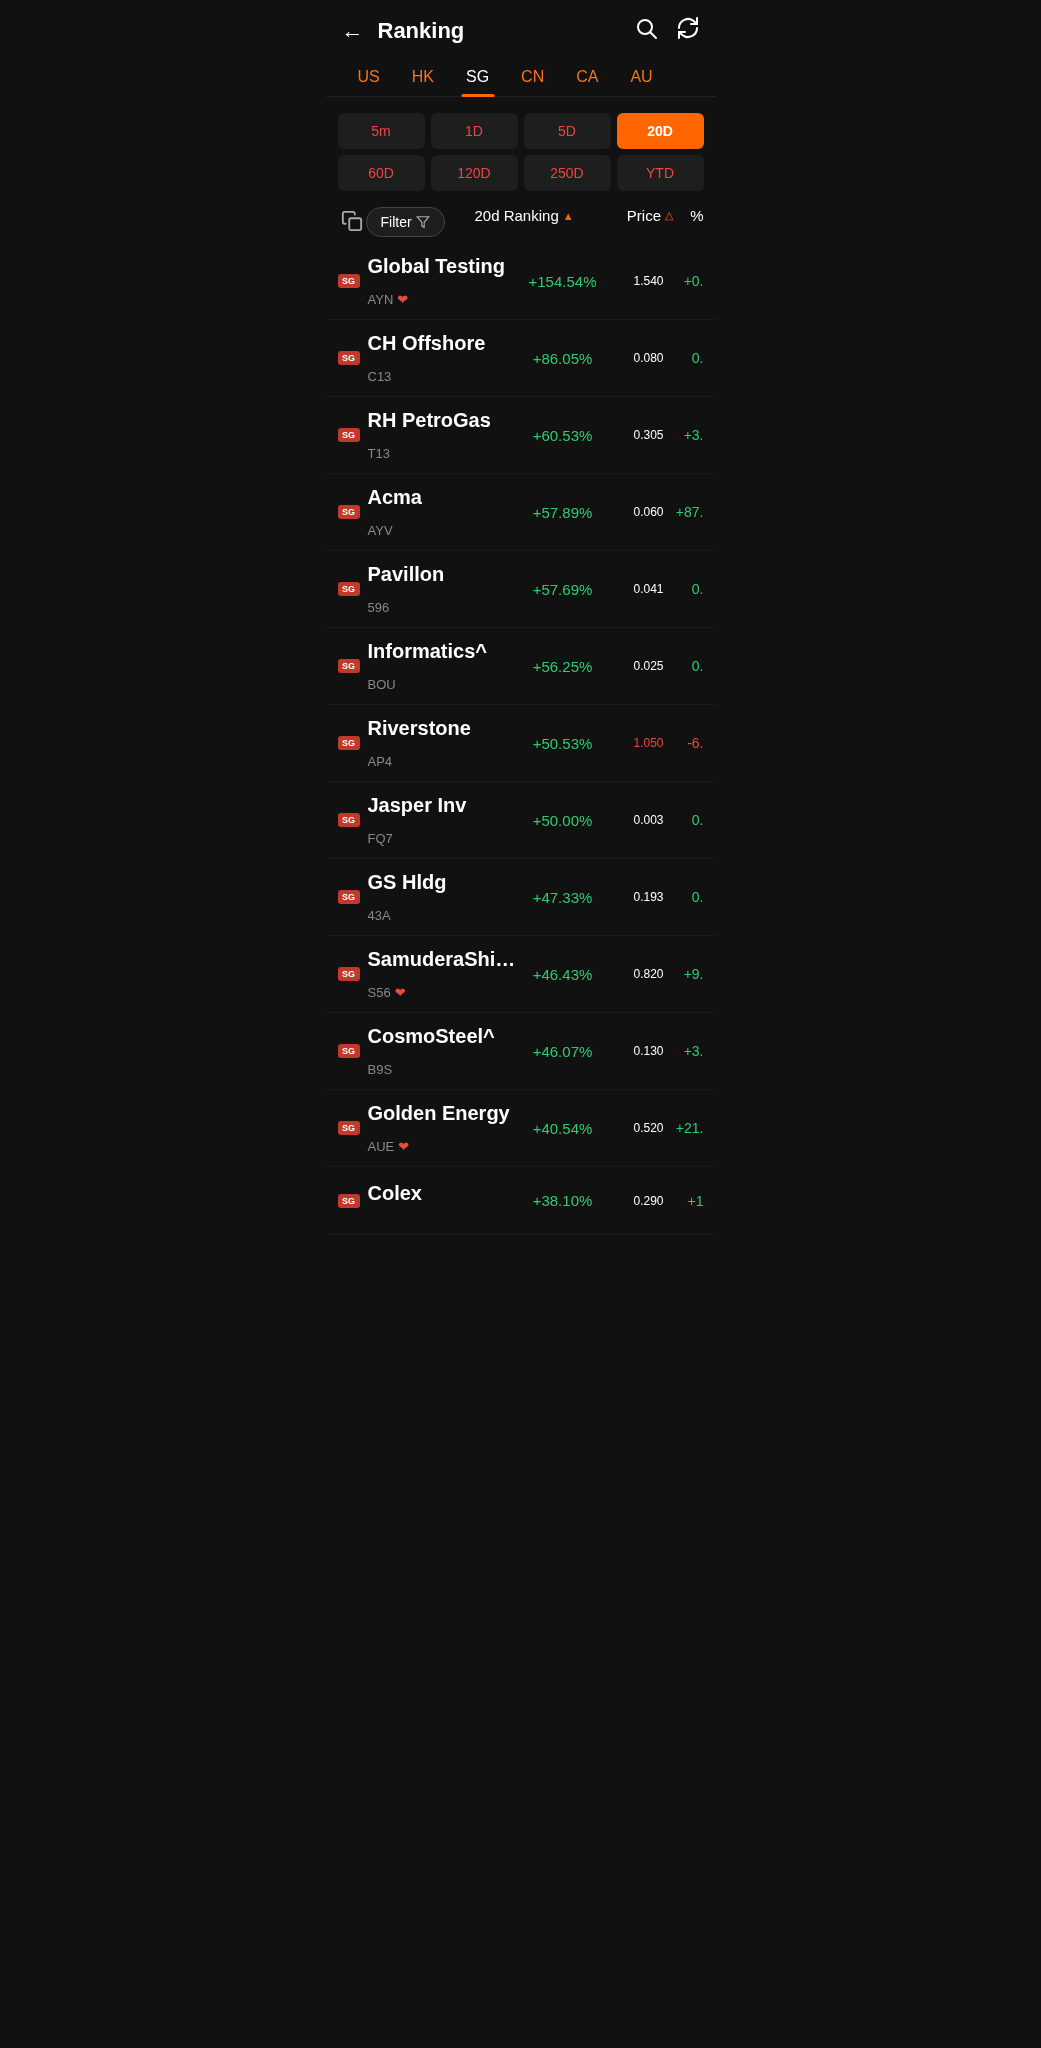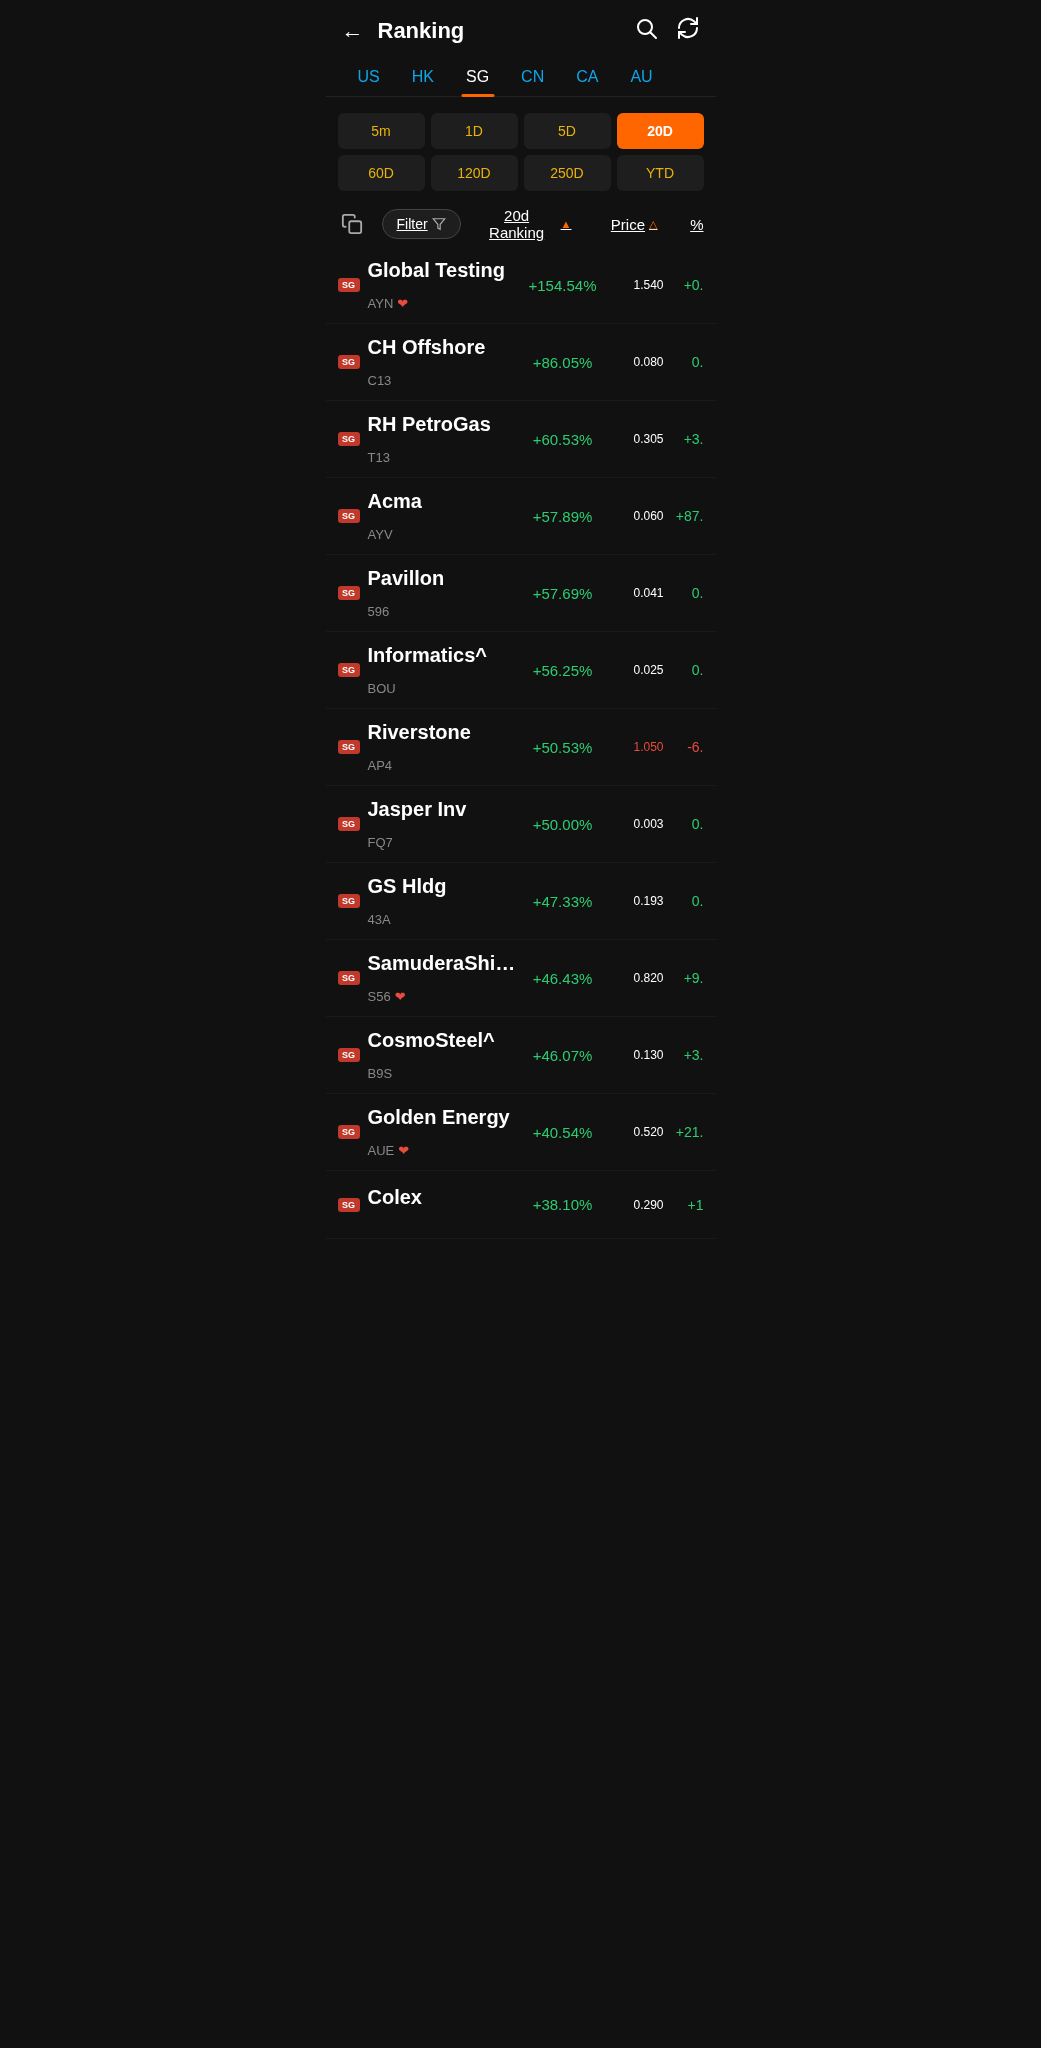--- a/index.html
+++ b/index.html
@@ -38,21 +38,21 @@
     .country-tabs {
       display: flex;
       gap: 0;
       padding: 0 16px;
       border-bottom: 1px solid #222;
       margin-bottom: 8px;
     }
     .country-tab {
       padding: 10px 16px;
       font-size: 16px;
-      color: #0ea5e9;
+      color: #f97316;
       cursor: pointer;
       position: relative;
       font-weight: 500;
     }
     .country-tab.active {
       color: #ffffff;
     }
     .country-tab.active::after {
       content: '';
       position: absolute;
@@ -68,38 +68,37 @@
     .period-grid {
       display: grid;
       grid-template-columns: repeat(4, 1fr);
       gap: 6px;
       padding: 8px 12px;
     }
     .period-btn {
       background: #1e1e1e;
       border: none;
       border-radius: 6px;
-      color: #eab308;
+      color: #ef4444;
       font-size: 14px;
       padding: 10px 4px;
       text-align: center;
       cursor: pointer;
     }
     .period-btn.active {
       background: #ff6600;
       color: #fff;
       font-weight: 600;
     }
     
     .filter-row {
       display: flex;
-      align-items: center;
+      align-items: flex-start;
       padding: 8px 12px 6px 12px;
-      gap: 16px;
-      text-decoration: underline;
+      gap: 0;
     }
     .copy-icon {
       width: 28px;
       height: 28px;
       display: flex;
       align-items: center;
       justify-content: center;
       color: #888;
       font-size: 18px;
       cursor: pointer;

